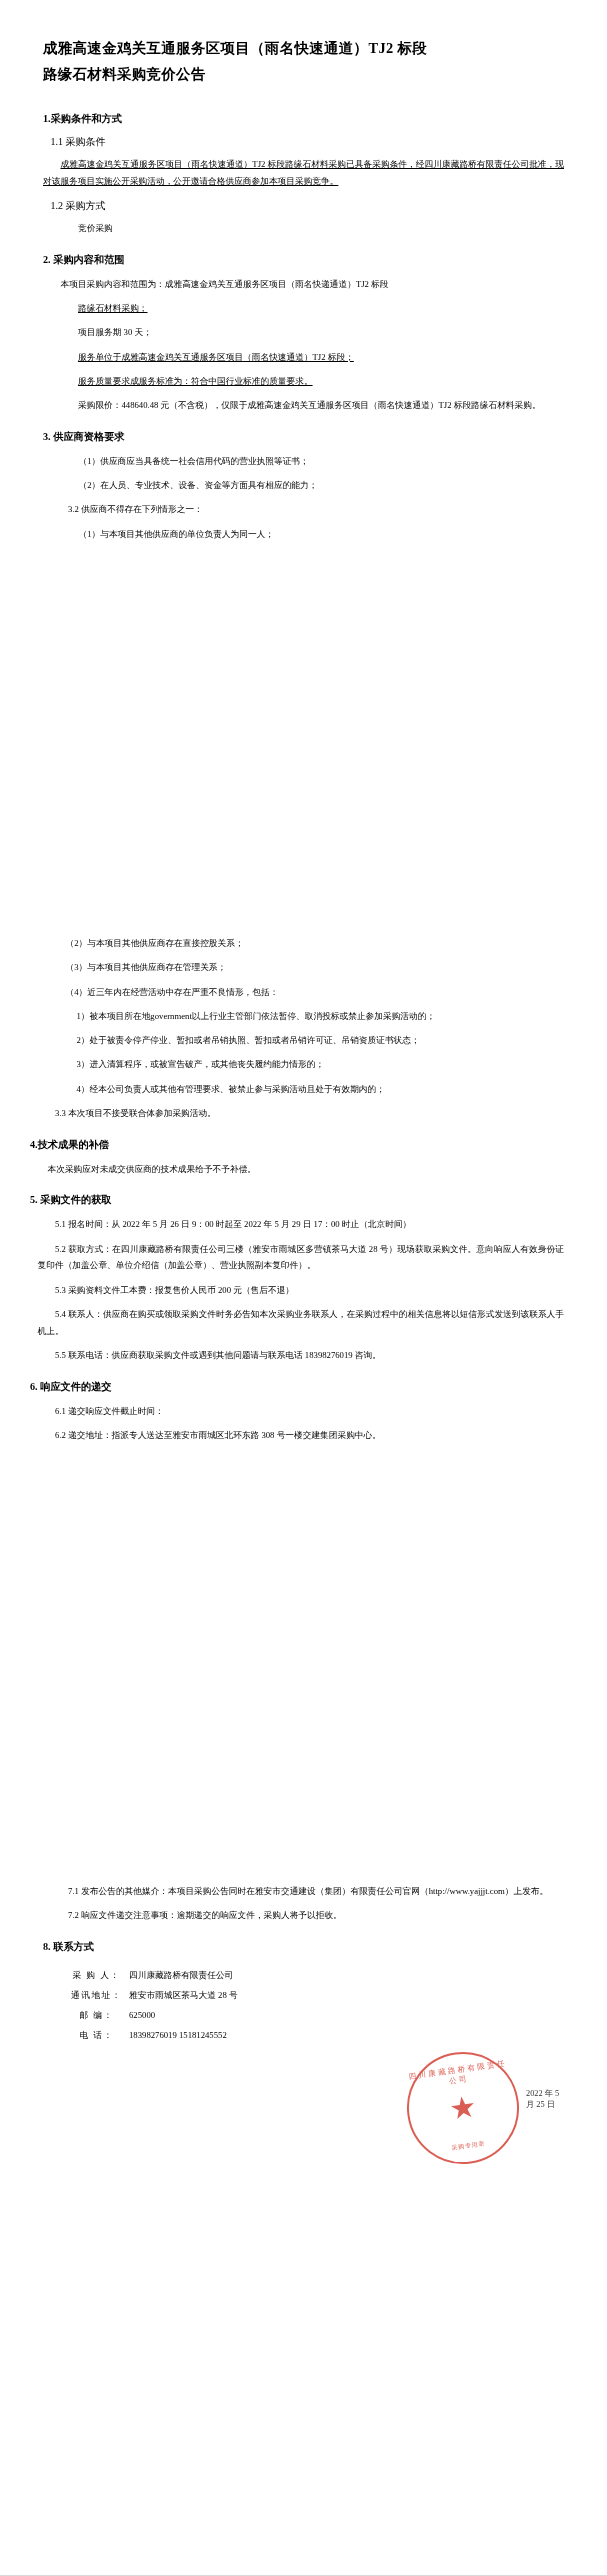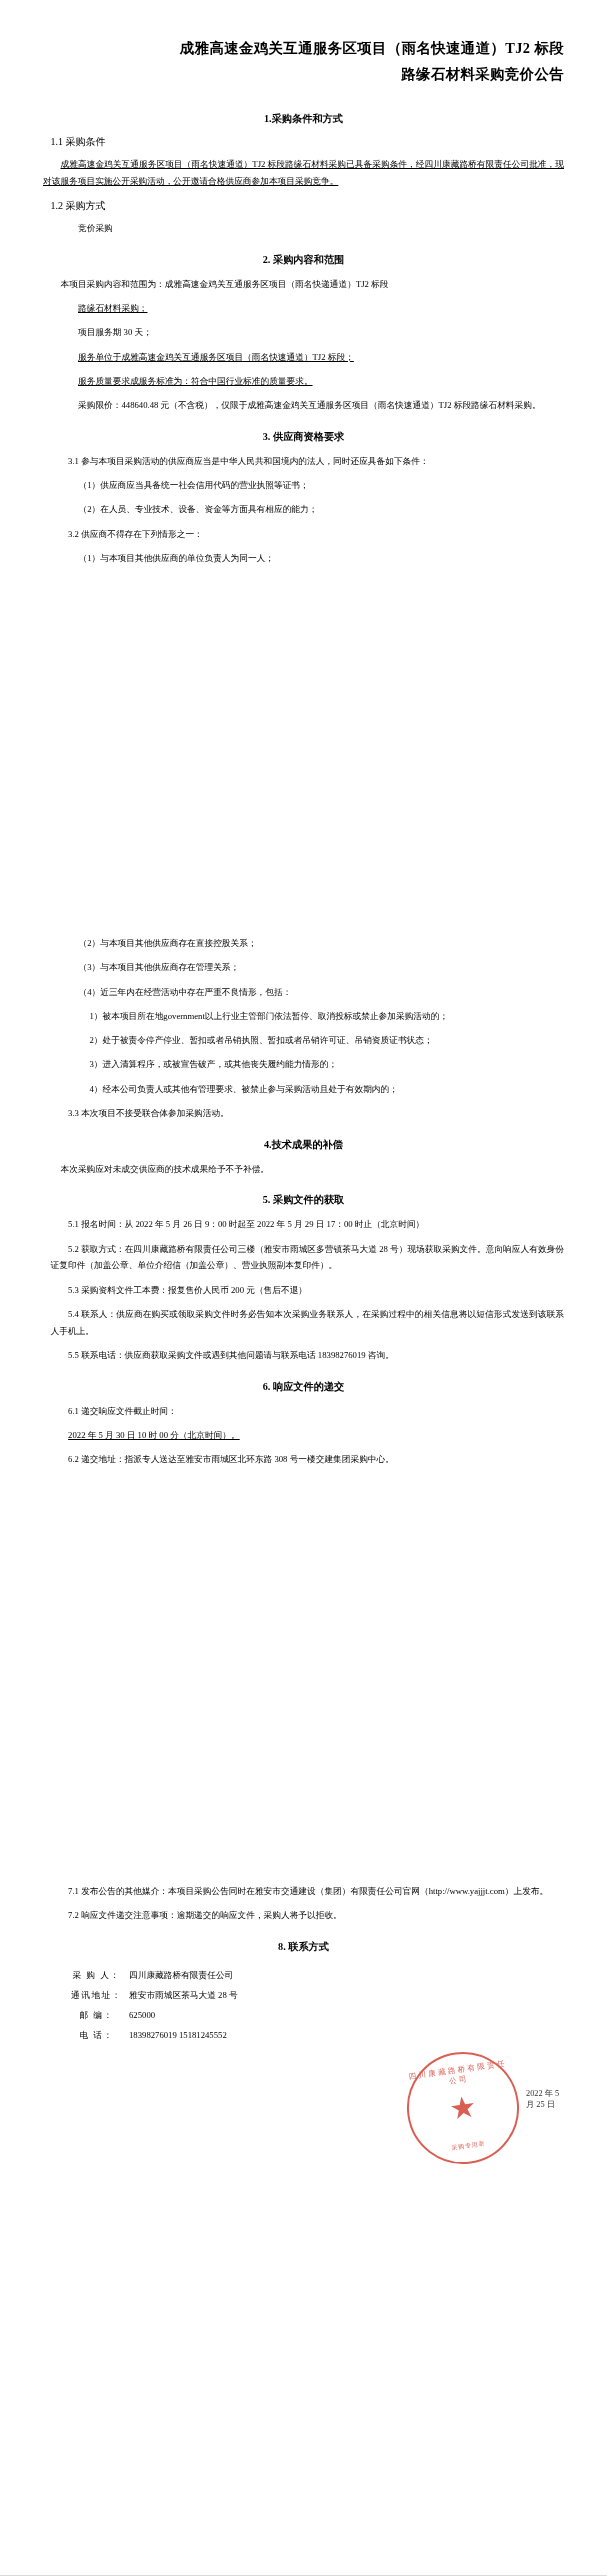--- a/index.html
+++ b/index.html
@@ -12,41 +12,40 @@
     font-family: "Liberation Serif", "DejaVu Serif", serif;
     color: #000;
   }
   .page {
     width: 607px;
     background: #ffffff;
     box-sizing: border-box;
     position: relative;
   }
   .page.p1 { padding: 35px 43px 23px 43px; min-height: 861px; }
-  .page.p2 { padding: 30px 43px 23px 43px; min-height: 865px; }
+  .page.p2 { padding: 30px 43px 23px 30px; min-height: 865px; }
   .page.p3 { padding: 43px 43px 30px 43px; min-height: 849px; }
   .gap {
     height: 0px;
     background: #d9d9d9;
   }
   .doc-title {
-    text-align: right;
+    text-align: left;
     font-size: 14.4px;
     font-weight: bold;
     line-height: 26px;
     letter-spacing: 0.4px;
     margin: 0 0 24px 0;
   }
   .doc-title .line { display: block; }
   h2.sec {
     font-size: 10.2px;
     font-weight: bold;
     margin: 15px 0 9px 0;
     line-height: 15px;
-    text-align: center;
   }
   h3.sub {
     font-size: 10px;
     font-weight: normal;
     margin: 9px 0 7.6px 7.6px;
     line-height: 13.7px;
   }
   p.para {
     font-size: 8.7px;
     line-height: 16.7px;
@@ -133,21 +132,20 @@
 
   <h2 class="sec">2. 采购内容和范围</h2>
   <p class="para">本项目采购内容和范围为：成雅高速金鸡关互通服务区项目（雨名快递通道）TJ2 标段</p>
   <p class="para ind2 u">路缘石材料采购；</p>
   <p class="para ind2">项目服务期 30 天；</p>
   <p class="para ind2 u">服务单位于成雅高速金鸡关互通服务区项目（雨名快速通道）TJ2 标段；</p>
   <p class="para ind2 u">服务质量要求成服务标准为：符合中国行业标准的质量要求。</p>
   <p class="para ind2">采购限价：448640.48 元（不含税），仅限于成雅高速金鸡关互通服务区项目（雨名快速通道）TJ2 标段路缘石材料采购。</p>
 
   <h2 class="sec">3. 供应商资格要求</h2>
-  <p class="para lv1">3.1 参与本项目采购活动的供应商应当是中华人民共和国境内的法人，同时还应具备如下条件：</p>
   <p class="para lv2">（1）供应商应当具备统一社会信用代码的营业执照等证书；</p>
   <p class="para lv2">（2）在人员、专业技术、设备、资金等方面具有相应的能力；</p>
   <p class="para lv1">3.2 供应商不得存在下列情形之一：</p>
   <p class="para lv2">（1）与本项目其他供应商的单位负责人为同一人；</p>
 </div>
 
 <div class="gap"></div>
 
 <div class="page p2">
   <div style="height:44px"></div>
@@ -165,21 +163,20 @@
 
   <h2 class="sec">5. 采购文件的获取</h2>
   <p class="para lv1">5.1 报名时间：从 2022 年 5 月 26 日 9：00 时起至 2022 年 5 月 29 日 17：00 时止（北京时间）</p>
   <p class="para lv1">5.2 获取方式：在四川康藏路桥有限责任公司三楼（雅安市雨城区多营镇茶马大道 28 号）现场获取采购文件。意向响应人有效身份证复印件（加盖公章、单位介绍信（加盖公章）、营业执照副本复印件）。</p>
   <p class="para lv1">5.3 采购资料文件工本费：报复售价人民币 200 元（售后不退）</p>
   <p class="para lv1">5.4 联系人：供应商在购买或领取采购文件时务必告知本次采购业务联系人，在采购过程中的相关信息将以短信形式发送到该联系人手机上。</p>
   <p class="para lv1">5.5 联系电话：供应商获取采购文件或遇到其他问题请与联系电话 18398276019 咨询。</p>
 
   <h2 class="sec">6. 响应文件的递交</h2>
   <p class="para lv1">6.1 递交响应文件截止时间：</p>
-  <p class="para lv1 u">2022 年 5 月 30 日 10 时 00 分（北京时间）。</p>
   <p class="para lv1">6.2 递交地址：指派专人送达至雅安市雨城区北环东路 308 号一楼交建集团采购中心。</p>
 </div>
 
 <div class="gap"></div>
 
 <div class="page p3">
   <div style="height:114px"></div>
 
   <p class="para lv1">7.1 发布公告的其他媒介：本项目采购公告同时在雅安市交通建设（集团）有限责任公司官网（http://www.yajjjt.com）上发布。</p>
   <p class="para lv1">7.2 响应文件递交注意事项：逾期递交的响应文件，采购人将予以拒收。</p>

